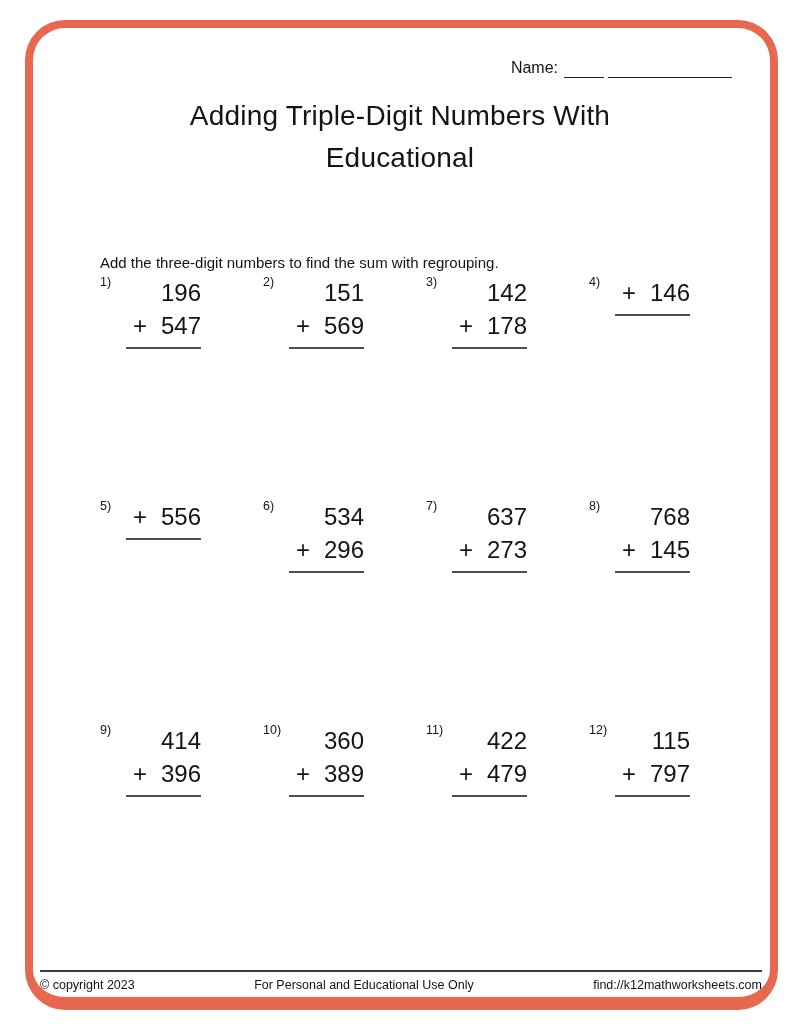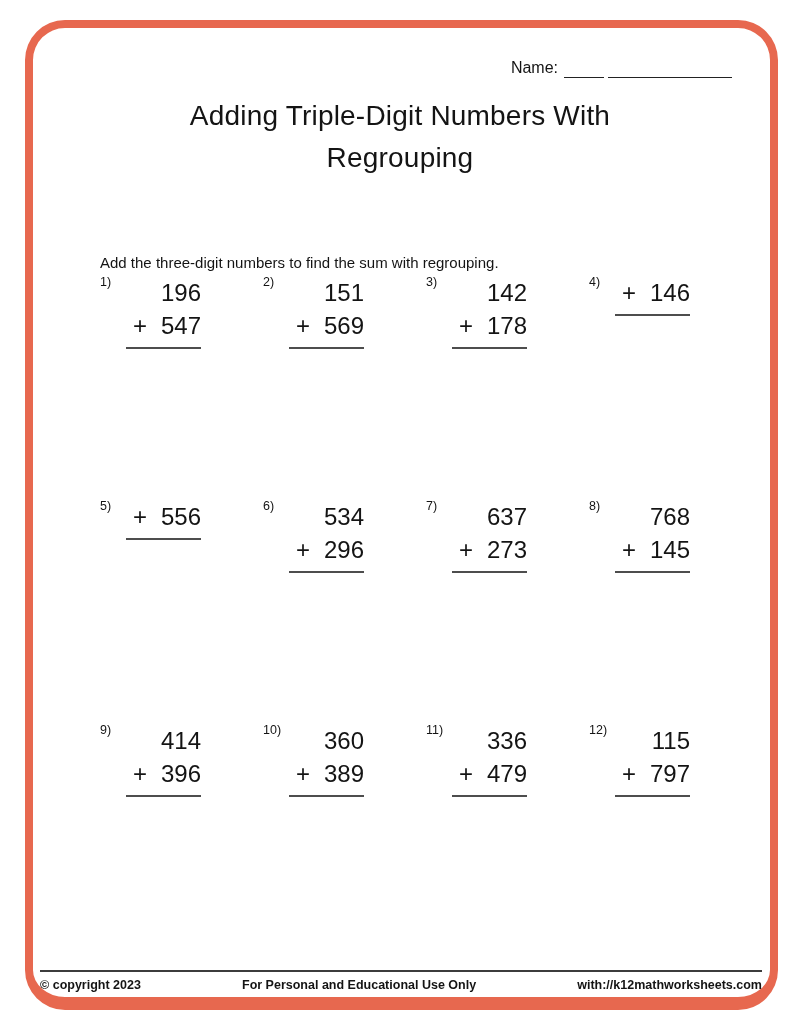--- a/index.html
+++ b/index.html
@@ -37,37 +37,37 @@
   .plabel{position:absolute;left:0;top:-1px;font-size:12.5px;}
   .pbody{width:101px;font-size:24px;}
   .addend-top{text-align:right;line-height:33px;}
   .addend-row{width:68px;margin-left:auto;display:flex;justify-content:space-between;line-height:33px;}
   .answer-line{width:75px;margin-left:auto;margin-top:5px;border-top:2.5px solid var(--line-color);}
 
   
   .footer{position:absolute;left:40px;top:970px;width:722px;
     border-top:2px solid #3c3c3c;padding-top:6px;
     display:flex;justify-content:space-between;align-items:baseline;font-size:12.5px;}
-  .footer span{white-space:nowrap;font-weight:bold;}
+  .footer span{white-space:nowrap;}
 </style>
 </head>
 <body>
 
 <div class="page">
   <div class="frame"></div>
 
   <div class="name-row">
     <span class="name-label">Name:</span>
     <span class="name-line seg1"></span>
     <span class="name-line seg2"></span>
   </div>
 
   <div class="title">
     <div>Adding Triple-Digit Numbers With</div>
-    <div>Regrouping</div>
+    <div>Educational</div>
   </div>
 
   <div class="instructions">Add the three-digit numbers to find the sum with regrouping.</div>
 
   <div class="problems">
 
     <div class="cell">
       <span class="plabel">1)</span>
       <div class="pbody">
         <div class="addend-top">196</div>
@@ -181,21 +181,21 @@
           <span>+</span>
           <span>389</span>
         </div>
         <div class="answer-line"></div>
       </div>
     </div>
 
     <div class="cell">
       <span class="plabel">11)</span>
       <div class="pbody">
-        <div class="addend-top">336</div>
+        <div class="addend-top">422</div>
         <div class="addend-row">
           <span>+</span>
           <span>479</span>
         </div>
         <div class="answer-line"></div>
       </div>
     </div>
 
     <div class="cell">
       <span class="plabel">12)</span>
@@ -207,15 +207,15 @@
         </div>
         <div class="answer-line"></div>
       </div>
     </div>
 
   </div>
 
   <div class="footer">
     <span>© copyright 2023</span>
     <span>For Personal and Educational Use Only</span>
-    <span>with://k12mathworksheets.com</span>
+    <span>find://k12mathworksheets.com</span>
   </div>
 </div>
 
 </body></html>

